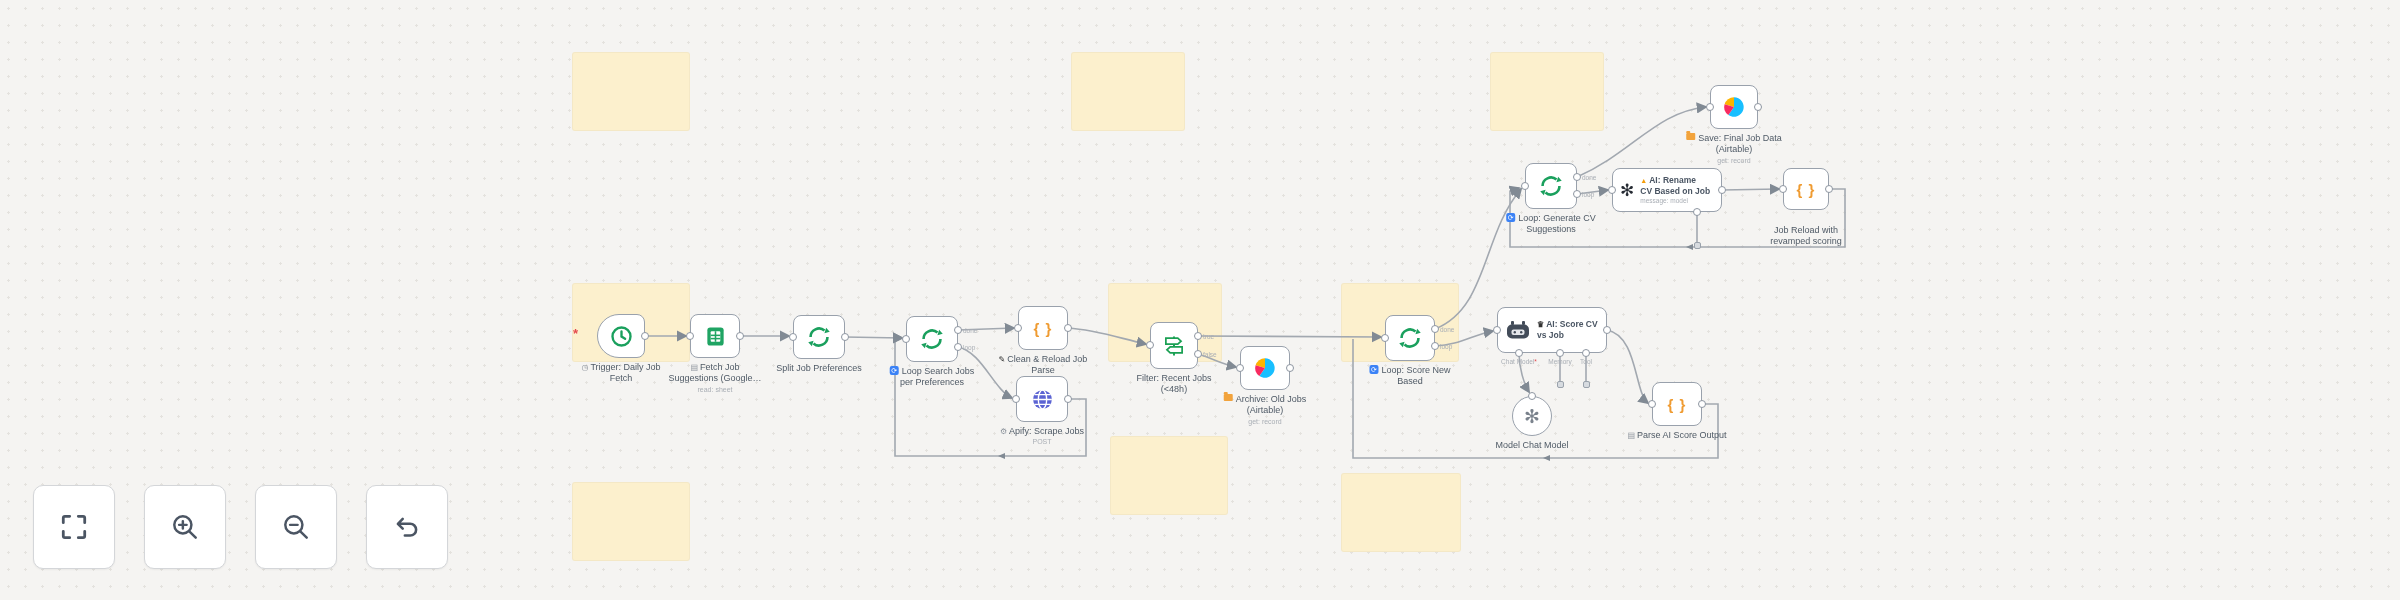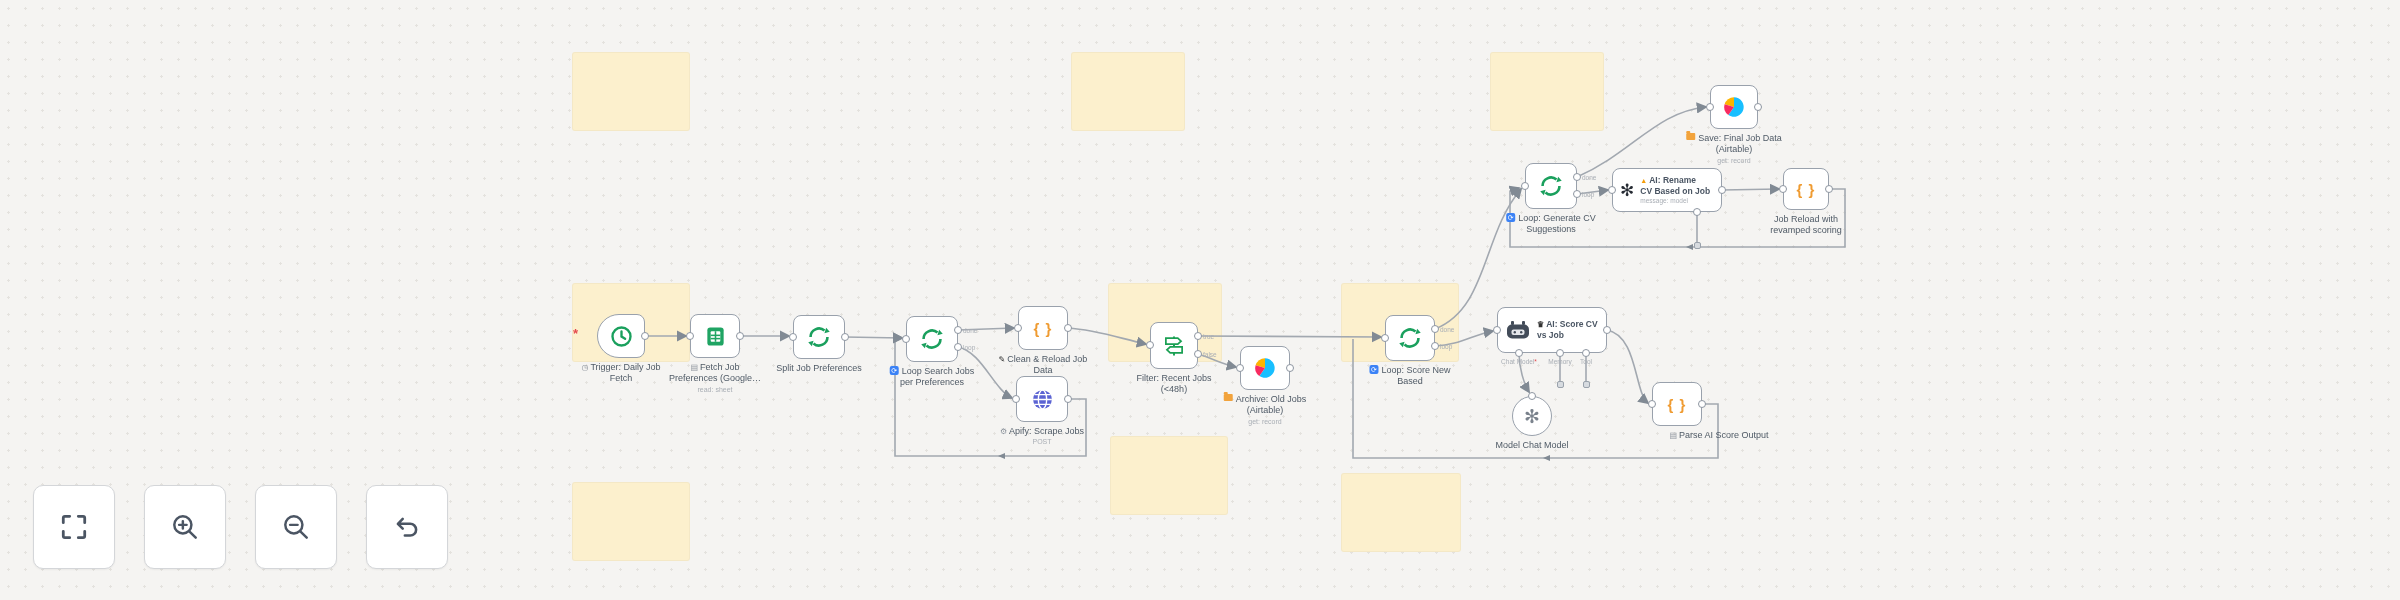--- a/index.html
+++ b/index.html
@@ -124,21 +124,21 @@
         <rect x="7" y="6.5" width="10" height="11" rx="1" fill="#fff"></rect>
         <rect x="7" y="10" width="10" height="1.6" fill="#1fa463"></rect>
         <rect x="7" y="13.4" width="10" height="1.6" fill="#1fa463"></rect>
         <rect x="11.2" y="6.5" width="1.6" height="11" fill="#1fa463"></rect>
       </svg>
     </div>
     <div class="port" style="left: 686px; top: 332px;"></div>
     <div class="port" style="left: 736px; top: 332px;"></div>
     <div class="nlabel" style="left: 715px; top: 362px;">
       <div><span class="mg">▤</span>Fetch Job</div>
-      <div>Preferences (Google…</div>
+      <div>Suggestions (Google…</div>
       <div class="nsub">read: sheet</div>
     </div>
     <div class="node " style="left: 793px; top: 315px; width: 52px; height: 44px;">
       <svg width="26" height="26" viewBox="0 0 24 24">
         <path d="M19.8 12a7.8 7.8 0 0 1-12.9 5.9" fill="none" stroke="#1aa05d" stroke-width="2.4"></path>
         <path d="M4.2 12a7.8 7.8 0 0 1 12.9-5.9" fill="none" stroke="#1aa05d" stroke-width="2.4"></path>
         <path d="M18.6 3.4 L17 8.5 L21.9 7.2 Z" fill="#1aa05d"></path>
         <path d="M5.4 20.6 L7 15.5 L2.1 16.8 Z" fill="#1aa05d"></path>
       </svg>
     </div>
@@ -164,21 +164,21 @@
       <div><span class="mg-loop">⟳</span>Loop Search Jobs</div>
       <div>per Preferences</div>
     </div>
     <div class="node " style="left: 1018px; top: 306px; width: 50px; height: 44px;">
       <div class="codeicon">{ }</div>
     </div>
     <div class="port" style="left: 1014px; top: 324px;"></div>
     <div class="port" style="left: 1064px; top: 324px;"></div>
     <div class="nlabel" style="left: 1043px; top: 354px;">
       <div><span class="mg dark">✎</span>Clean &amp; Reload Job</div>
-      <div>Data</div>
+      <div>Parse</div>
     </div>
     <div class="node " style="left: 1016px; top: 376px; width: 52px; height: 46px;">
       <svg width="25" height="25" viewBox="0 0 24 24">
         <circle cx="12" cy="12" r="9" fill="#5b63d3"></circle>
         <ellipse cx="12" cy="12" rx="4" ry="9" fill="none" stroke="#fff" stroke-width="1.3"></ellipse>
         <path d="M3 12h18 M4.4 7.3h15.2 M4.4 16.7h15.2" stroke="#fff" stroke-width="1.3" fill="none"></path>
       </svg>
     </div>
     <div class="port" style="left: 1012px; top: 395px;"></div>
     <div class="port" style="left: 1064px; top: 395px;"></div>
@@ -260,21 +260,21 @@
     </div>
     <div class="port" style="left: 1528px; top: 392px;"></div>
     <div class="nlabel" style="left: 1532px; top: 440px;">
       <div>Model Chat Model</div>
     </div>
     <div class="node " style="left: 1652px; top: 382px; width: 50px; height: 44px;">
       <div class="codeicon">{ }</div>
     </div>
     <div class="port" style="left: 1648px; top: 400px;"></div>
     <div class="port" style="left: 1698px; top: 400px;"></div>
-    <div class="nlabel" style="left: 1719px; top: 430px;">
+    <div class="nlabel" style="left: 1677px; top: 430px;">
       <div><span class="mg">▤</span>Parse AI Score Output</div>
     </div>
     <div class="node " style="left: 1525px; top: 163px; width: 52px; height: 46px;">
       <svg width="26" height="26" viewBox="0 0 24 24">
         <path d="M19.8 12a7.8 7.8 0 0 1-12.9 5.9" fill="none" stroke="#1aa05d" stroke-width="2.4"></path>
         <path d="M4.2 12a7.8 7.8 0 0 1 12.9-5.9" fill="none" stroke="#1aa05d" stroke-width="2.4"></path>
         <path d="M18.6 3.4 L17 8.5 L21.9 7.2 Z" fill="#1aa05d"></path>
         <path d="M5.4 20.6 L7 15.5 L2.1 16.8 Z" fill="#1aa05d"></path>
       </svg>
     </div>
@@ -296,21 +296,21 @@
       </div>
     </div>
     <div class="port" style="left: 1608px; top: 186px;"></div>
     <div class="port" style="left: 1718px; top: 186px;"></div>
     <div class="port" style="left: 1693px; top: 208px;"></div>
     <div class="node " style="left: 1783px; top: 168px; width: 46px; height: 42px;">
       <div class="codeicon">{ }</div>
     </div>
     <div class="port" style="left: 1779px; top: 185px;"></div>
     <div class="port" style="left: 1825px; top: 185px;"></div>
-    <div class="nlabel" style="left: 1806px; top: 214px;">
+    <div class="nlabel" style="left: 1806px; top: 225px;">
       <div>Job Reload with</div>
       <div>revamped scoring</div>
     </div>
     <div class="node " style="left: 1710px; top: 85px; width: 48px; height: 44px;">
       <svg width="26" height="26" viewBox="0 0 24 24">
         <path d="M12 12 L12 3 A9 9 0 1 1 6.8 19.4 Z" fill="#18bfff"></path>
         <path d="M12 12 L12 3 A9 9 0 0 0 3.3 9.5 Z" fill="#fcb400"></path>
         <path d="M12 12 L3.3 9.5 A9 9 0 0 0 6.8 19.4 Z" fill="#f82b60"></path>
       </svg>
     </div>

